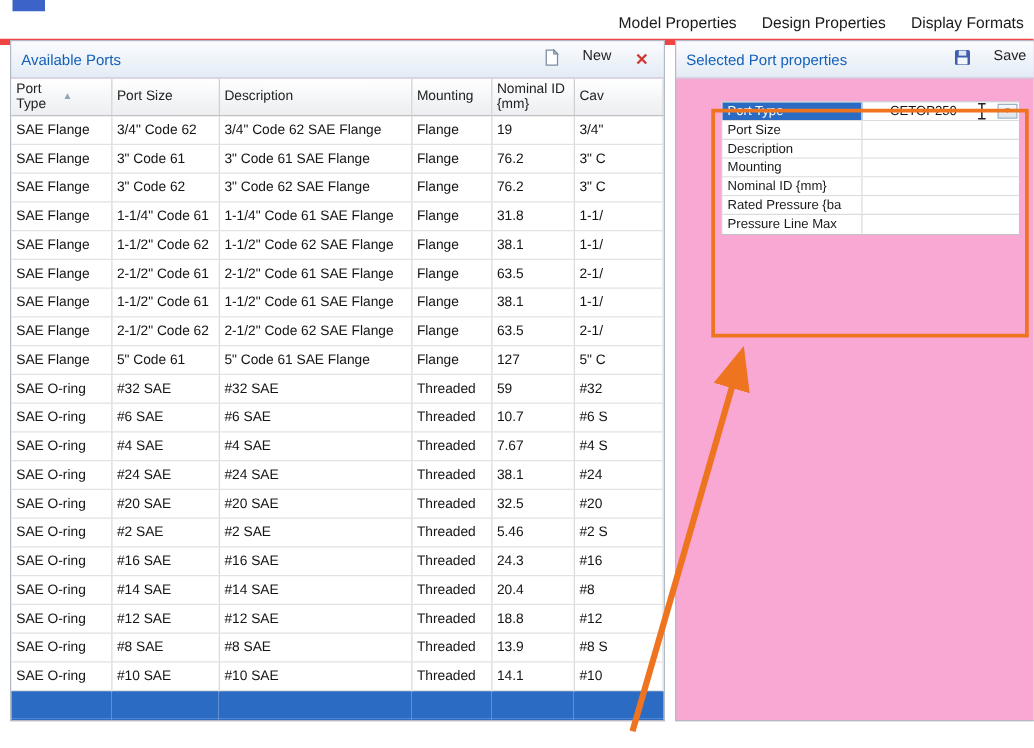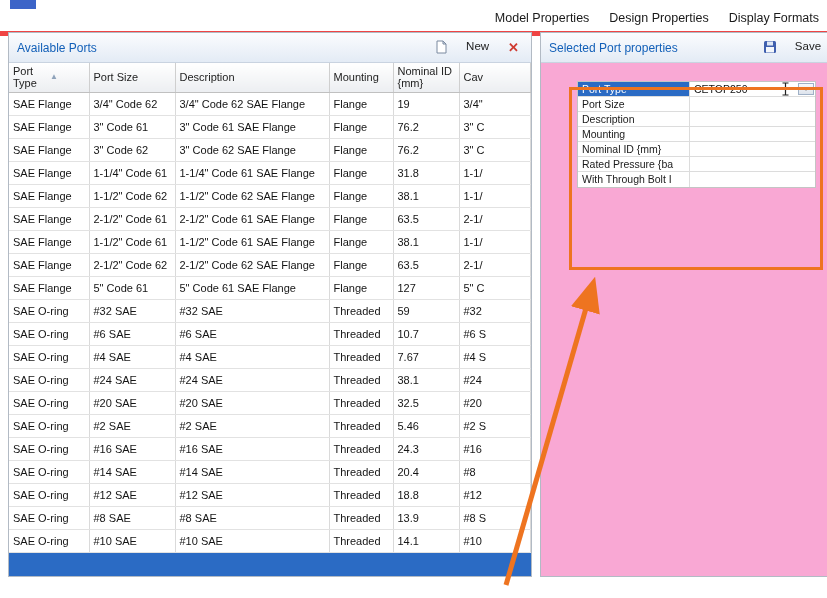--- a/index.html
+++ b/index.html
@@ -42,21 +42,21 @@
   tr.selected-row td { border-right: none; border-bottom: 1px solid #2b6bc4; }
 
   
   .propgrid { position: absolute; left: 36px; top: 48px; width: 239px; border: 1px solid #c4c4c4; background: #fff; }
   .pg-row { display: flex; height: 15px; border-bottom: 1px solid #dcdcdc; background: #fff; }
   .pg-row:last-child { border-bottom: none; }
   .pg-label { width: 112px; border-right: 1px solid #dcdcdc; padding: 1px 4px; font-size: 10.5px; line-height: 12px;
     color: #1a1a1a; white-space: nowrap; overflow: hidden; }
   .pg-selected .pg-label { background: #2b6bc4; color: #ffffff; }
   .pg-value { flex: 1; position: relative; padding: 1px 4px; font-size: 10.5px; line-height: 12px;
-    color: #111; white-space: nowrap; overflow: hidden; }
+    color: #111; white-space: nowrap; overflow: hidden; margin-left: 18px; }
   .pg-dd { position: absolute; right: 1px; top: 1px; width: 16px; height: 12px; display: flex; align-items: center;
     justify-content: center; font-size: 7px; color: #555; background: linear-gradient(#f8f9fb, #dde3ec);
     border: 1px solid #9fb0c6; cursor: pointer; }
   .ibeam { position: absolute; right: 25px; top: 0; width: 9px; height: 14px; }
 
   
   .annotation-box { position: absolute; left: 569px; top: 87px; width: 254px; height: 183px;
     border: 3px solid #ee7420; pointer-events: none; }
   .arrow-svg { position: absolute; left: 0; top: 0; pointer-events: none; }
 </style>
@@ -327,21 +327,21 @@
         </div>
         <div class="pg-row">
           <div class="pg-label">Nominal ID {mm}</div>
           <div class="pg-value"></div>
         </div>
         <div class="pg-row">
           <div class="pg-label">Rated Pressure {ba</div>
           <div class="pg-value"></div>
         </div>
         <div class="pg-row">
-          <div class="pg-label">With Through Bolt I</div>
+          <div class="pg-label">Pressure Line Max</div>
           <div class="pg-value"></div>
         </div>
       </div>
   </section>
 
   <div class="annotation-box"></div>
   <svg class="arrow-svg" width="827" height="598">
     <defs>
       <marker id="ah" markerWidth="8" markerHeight="8" refX="5.5" refY="3" orient="auto" markerUnits="strokeWidth">
         <path d="M0,0 L7,3 L0,6 Z" fill="#ee7420"></path>

